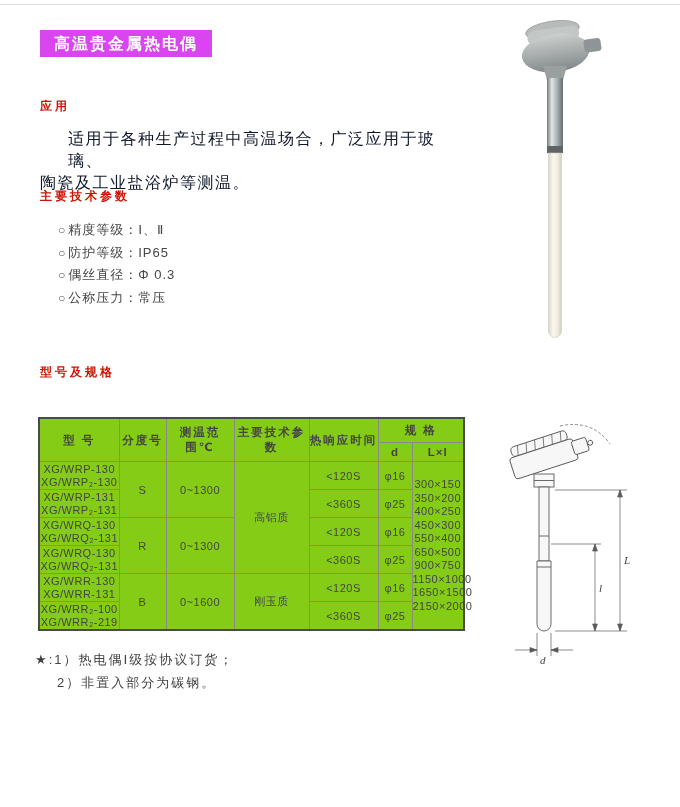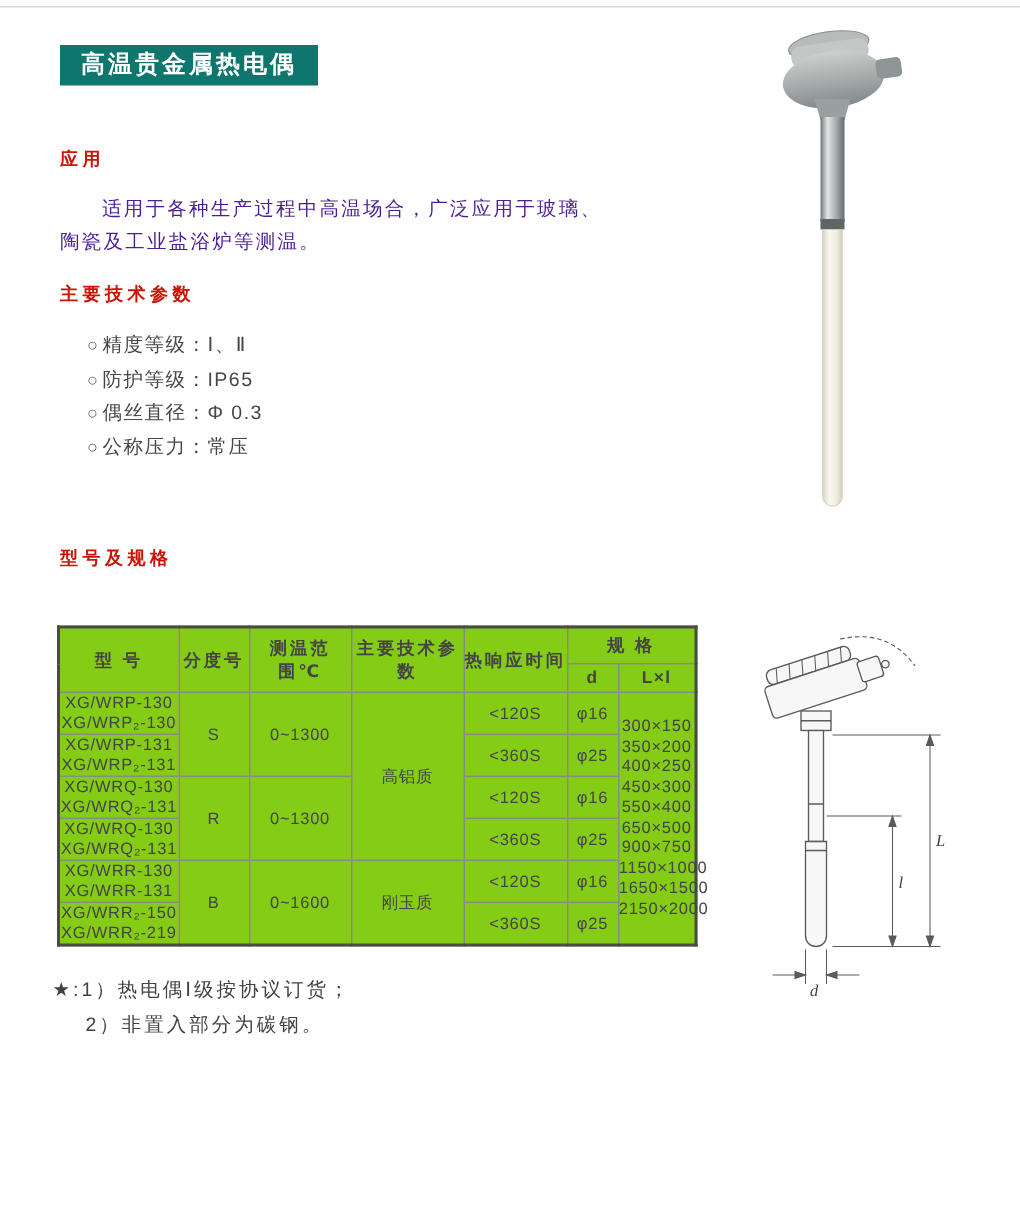--- a/index.html
+++ b/index.html
@@ -3,27 +3,27 @@
 <meta charset="utf-8">
 <style>
   html,body{margin:0;padding:0;background:#ffffff;}
   #page{
     position:relative;width:680px;height:807px;background:#ffffff;overflow:hidden;
     font-family:"Liberation Sans","DejaVu Sans",sans-serif;color:#3f3f3f;
   }
   .top-rule{position:absolute;left:0;top:4px;width:680px;height:1px;background:#dcdcdc;}
   .title-bar{
     position:absolute;left:40px;top:30px;height:27px;line-height:27px;
-    background:#0f766e;color:#ffffff;font-size:16px;font-weight:bold;
+    background:#d946ef;color:#ffffff;font-size:16px;font-weight:bold;
     padding:0 14px;letter-spacing:2px;
   }
   .red-heading{
     position:absolute;left:40px;color:#cc1404;font-size:12px;font-weight:bold;letter-spacing:3px;
   }
-  .para{position:absolute;left:40px;top:128px;width:410px;font-size:13px;line-height:22px;letter-spacing:1.5px;color:#4c1d95;}
+  .para{position:absolute;left:40px;top:128px;width:410px;font-size:16px;line-height:22px;letter-spacing:1.5px;color:#0f172a;}
   .para .indent{padding-left:28px;}
   .spec-list{position:absolute;left:58px;top:219px;font-size:13px;line-height:22.5px;letter-spacing:1px;color:#464646;}
   .spec-item .bullet{margin-right:2px;font-size:12px;color:#555;}
   
   table.models{
     position:absolute;left:38px;top:417px;width:425px;border-collapse:collapse;
     background:#84cc16;table-layout:fixed;
   }
   table.models th,table.models td{
     border:1px solid #8a8a8a;text-align:center;vertical-align:middle;
@@ -178,21 +178,21 @@
             <div>XG/WRR-131</div>
         </td>
         <td rowspan="2">B</td>
         <td rowspan="2">0~1600</td>
         <td rowspan="2">刚玉质</td>
         <td>&lt;120S</td>
         <td>φ16</td>
       </tr>
       <tr>
         <td class="model">
-          <div>XG/WRR₂-150</div>
+          <div>XG/WRR₂-100</div>
             <div>XG/WRR₂-219</div>
         </td>
         <td>&lt;360S</td>
         <td>φ25</td>
       </tr>
     </tbody>
   </table>
 
   <svg class="diagram-svg" width="165" height="250" viewBox="0 0 165 250">
     <g stroke="#5a5a5a" stroke-width="0.9" fill="#f7f7f7">

